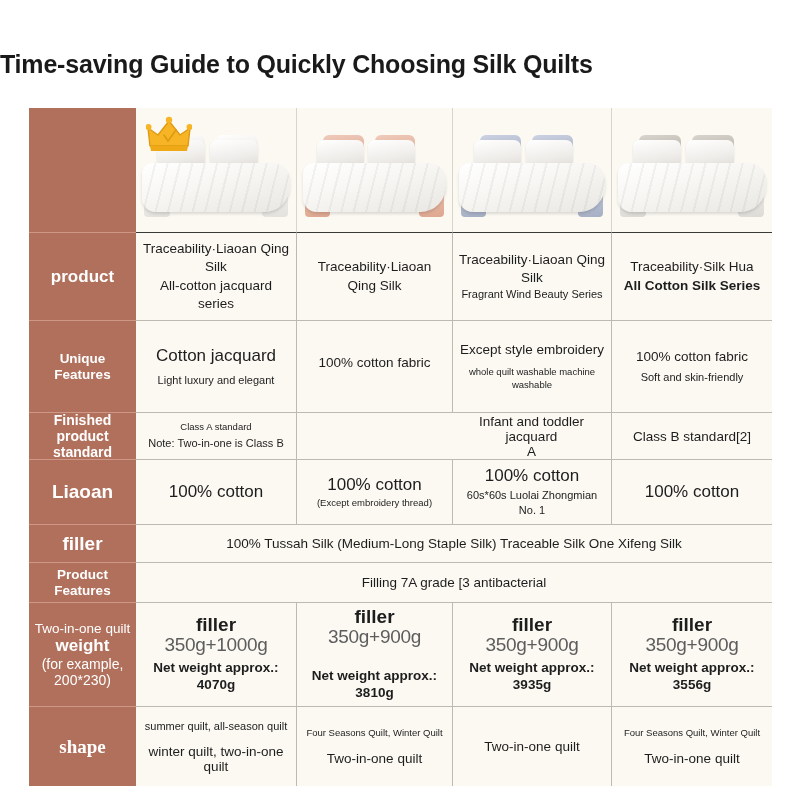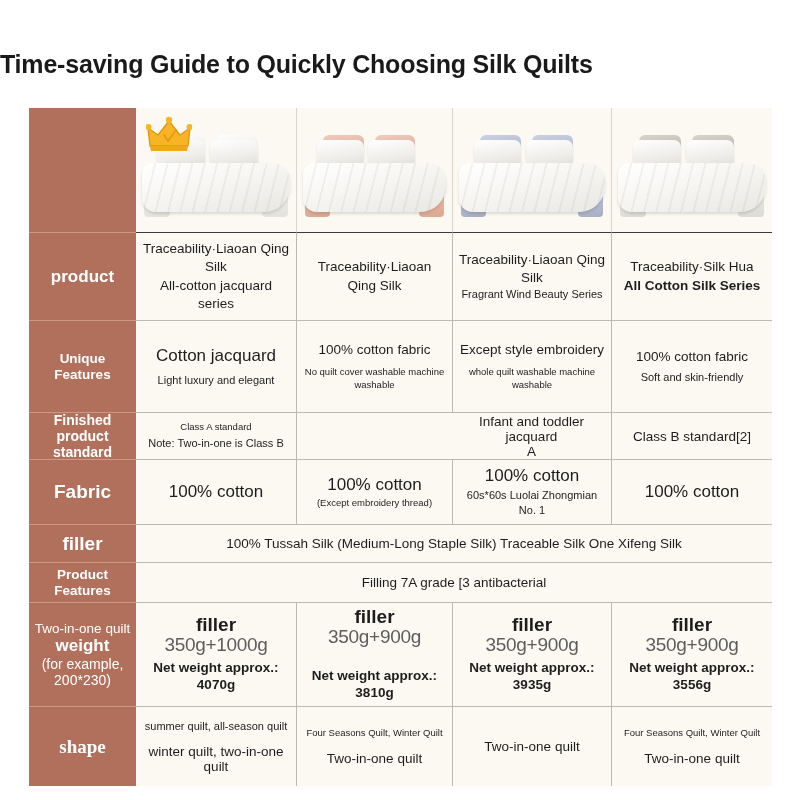--- a/index.html
+++ b/index.html
@@ -216,21 +216,20 @@
 
     <div class="rowlabel">
       <span class="rl-main sz-md">Unique Features</span>
     </div>
     <div class="cell nobl">
       <span class="sz-lg" style="margin-bottom:7px">Cotton jacquard</span>
       <span class="mini">Light luxury and elegant</span>
     </div>
     <div class="cell">
       <span class="sz-md" style="margin-bottom:9px">100% cotton fabric</span>
-      <span class="tiny">No quilt cover washable machine washable</span>
     </div>
     <div class="cell">
       <span class="sz-md" style="margin-bottom:9px">Except style embroidery</span>
       <span class="tiny">whole quilt washable machine washable</span>
     </div>
     <div class="cell">
       <span class="sz-md" style="line-height:1.25">100% cotton fabric</span>
       <span class="mini" style="margin-top:4px">Soft and skin-friendly</span>
     </div>
 
@@ -244,21 +243,21 @@
     <div class="cell" style="border-right:none"></div>
     <div class="cell nobl">
       <span class="sz-md">Infant and toddler jacquard</span>
       <span class="sz-md">A</span>
     </div>
     <div class="cell">
       <span class="sz-md">Class B standard[2]</span>
     </div>
 
     <div class="rowlabel">
-      <span class="rl-main sz-xl">Fabric</span>
+      <span class="rl-main sz-xl">Liaoan</span>
     </div>
     <div class="cell nobl">
       <span class="sz-lg">100% cotton</span>
     </div>
     <div class="cell">
       <span class="sz-lg">100% cotton</span>
       <span class="tiny" style="margin-top:2px">(Except embroidery thread)</span>
     </div>
     <div class="cell">
       <span class="sz-lg">100% cotton</span>

